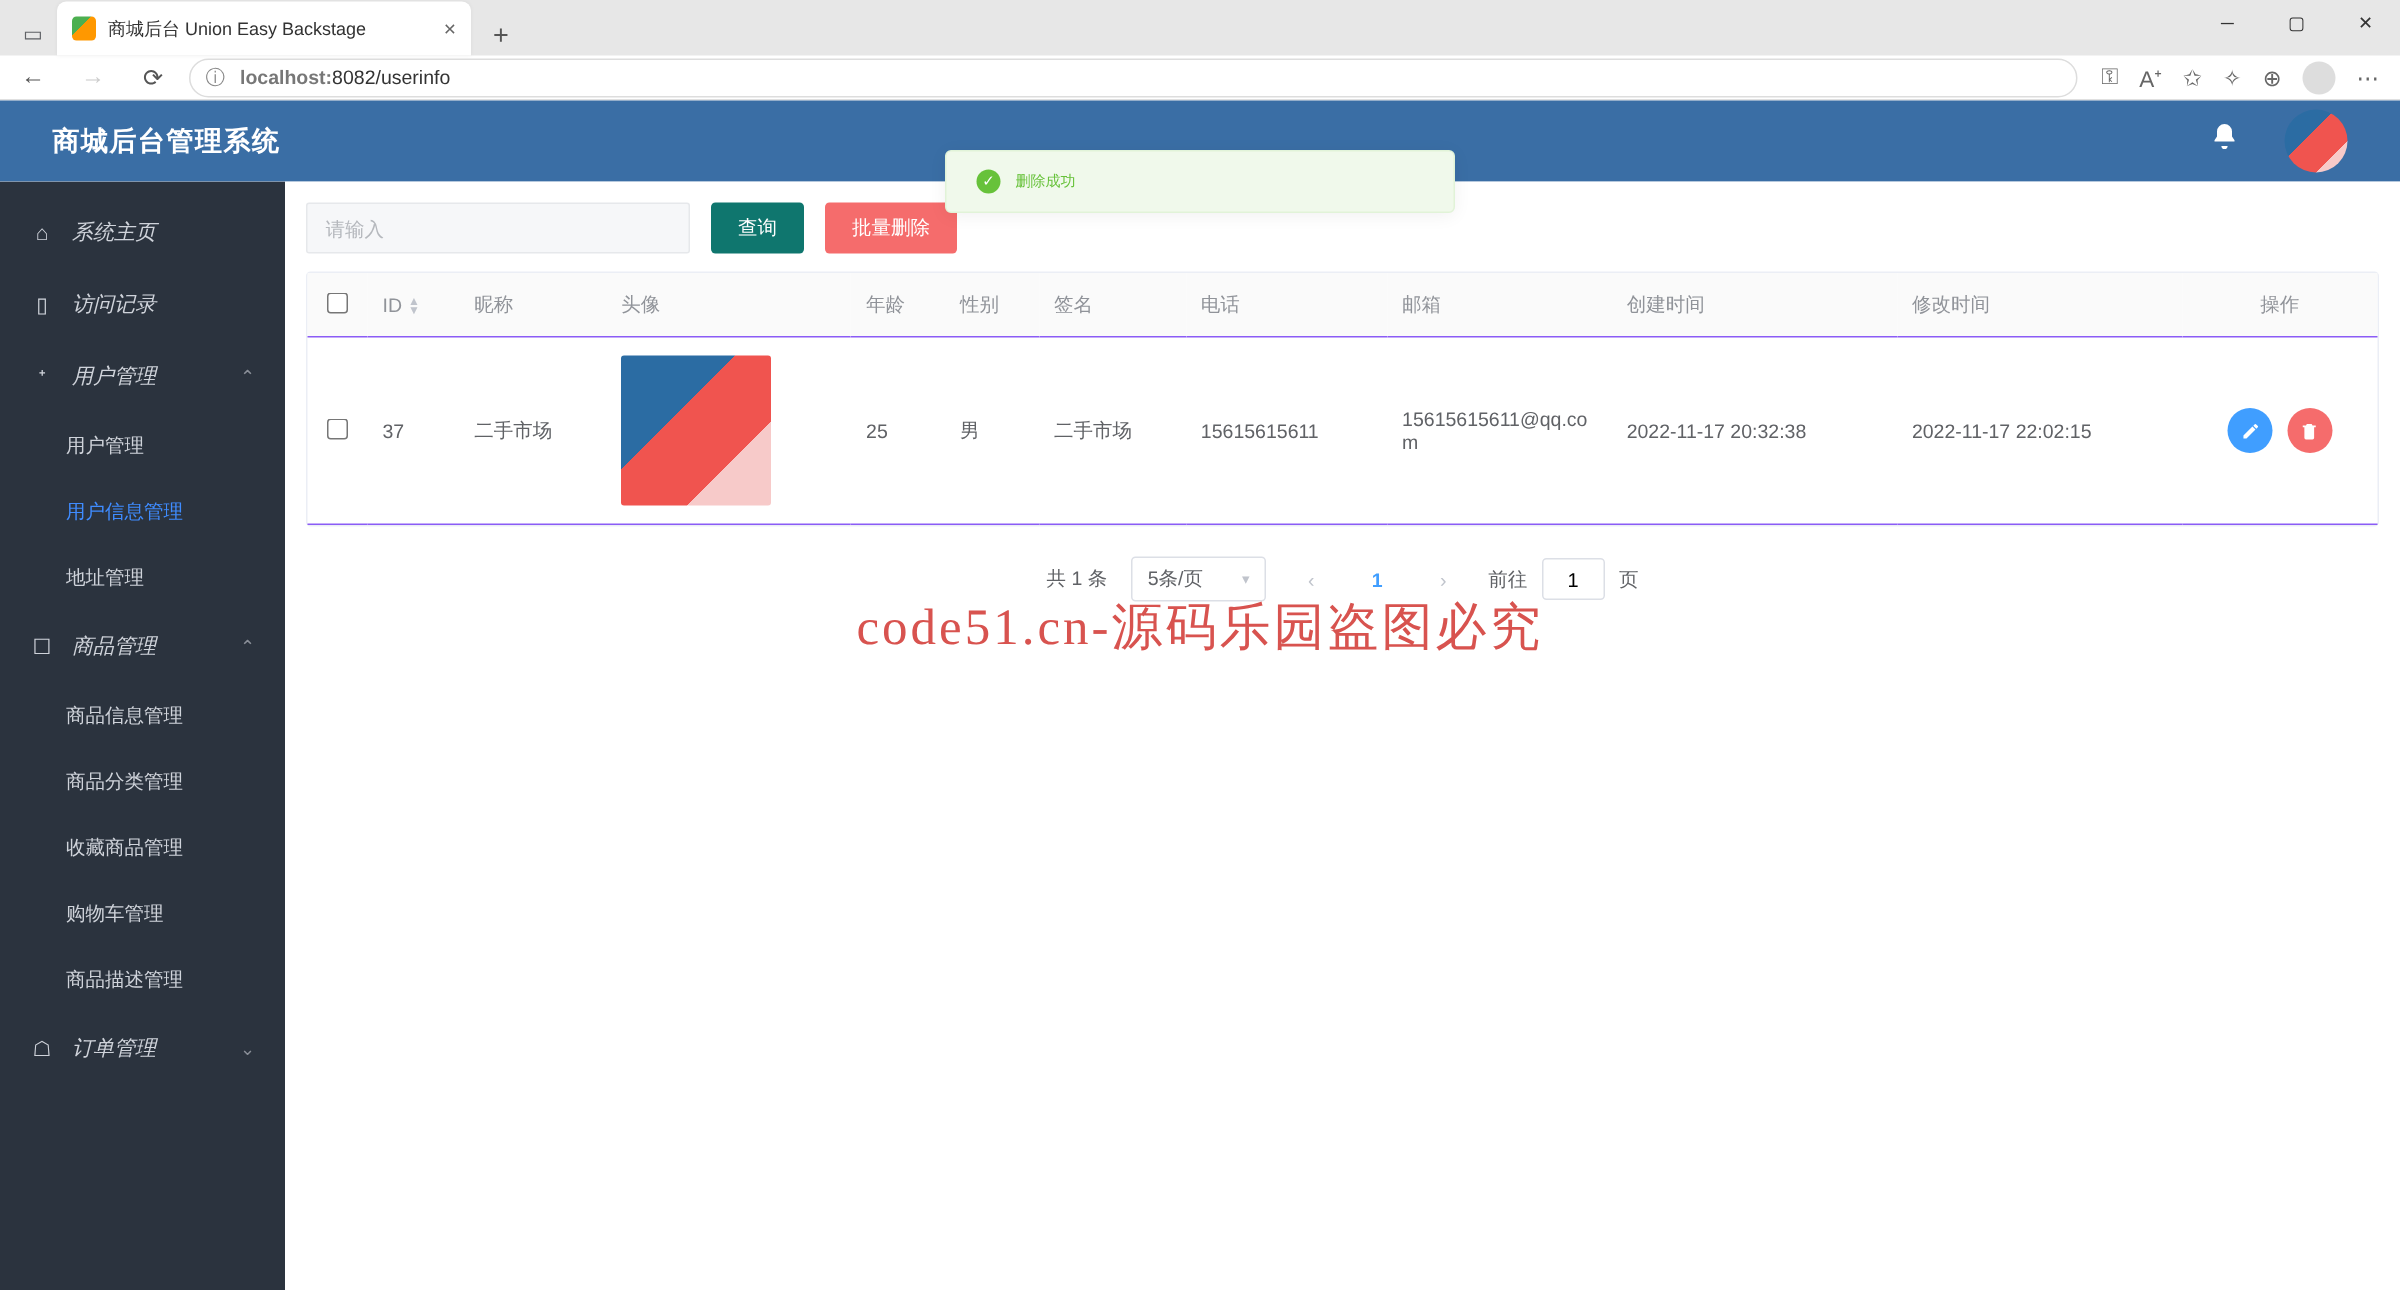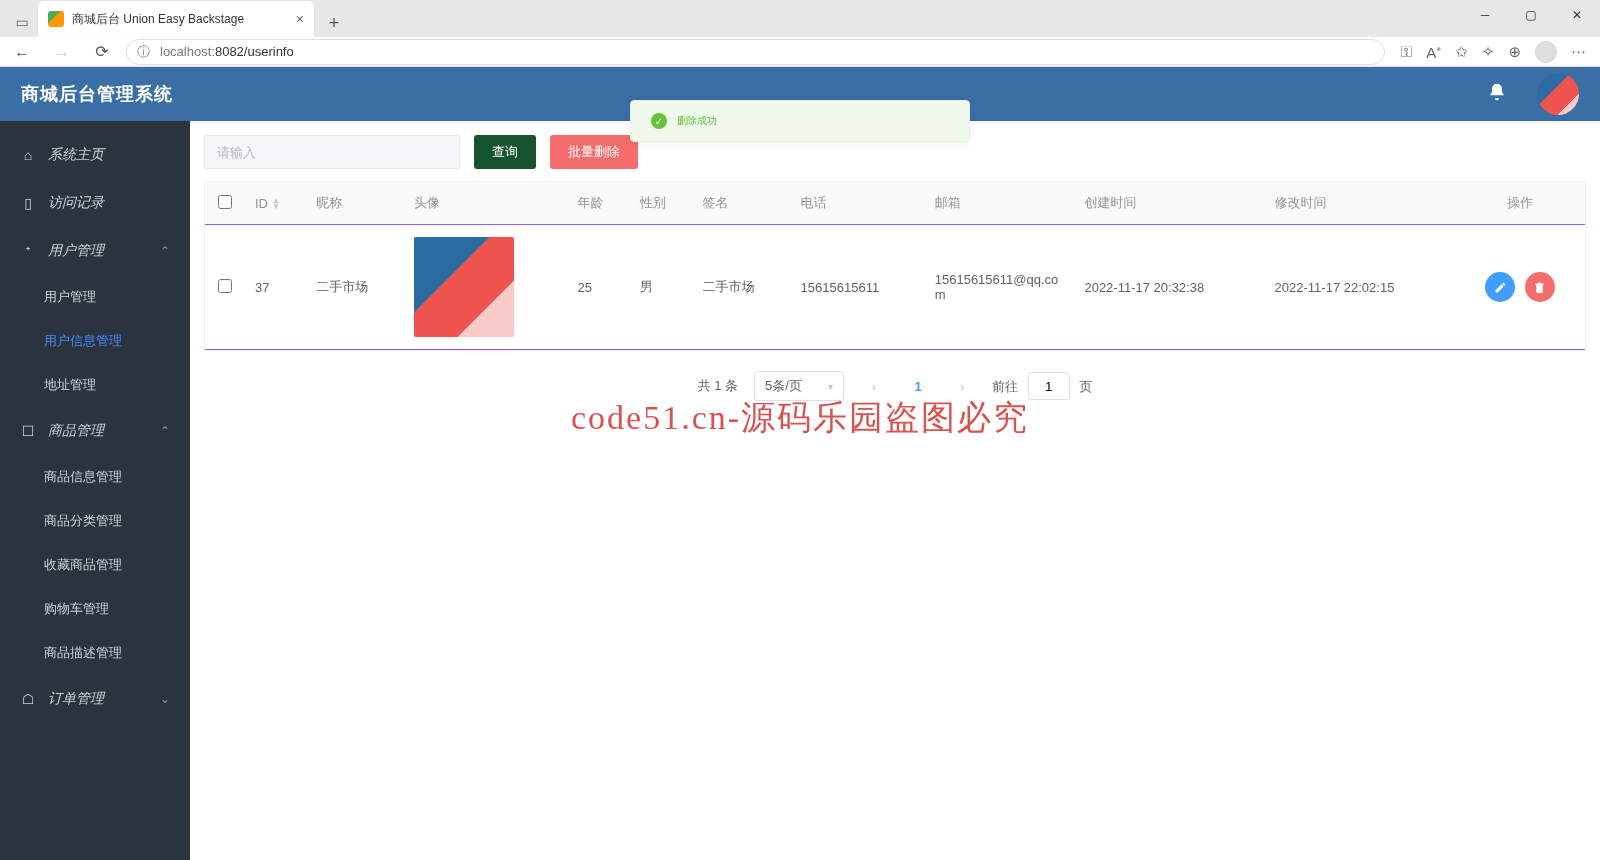--- a/index.html
+++ b/index.html
@@ -14,48 +14,48 @@
 .tab-bar .tab .title { flex:1; white-space:nowrap; overflow:hidden; }
 .tab-bar .tab .close { font-size:14px; color:#666; }
 .tab-bar .newtab { width:28px; height:28px; display:flex; align-items:center; justify-content:center; color:#555; font-size:18px; margin-left:6px; }
 .tab-bar .win-ctrls { position:absolute; right:0; top:0; display:flex; }
 .tab-bar .win-ctrls div { width:46px; height:30px; display:flex; align-items:center; justify-content:center; color:#333; font-size:12px; }
 
 .addr-bar { height:30px; background:#fff; display:flex; align-items:center; padding:0 6px; gap:8px; border-bottom:1px solid #e0e0e0; }
 .addr-bar .nav-btn { width:32px; display:flex; justify-content:center; color:#555; font-size:16px; }
 .addr-bar .url-box { flex:1; height:26px; border:1px solid #ddd; border-radius:14px; display:flex; align-items:center; padding:0 10px; font-size:13px; gap:10px; color:#333; }
 .addr-bar .url-box .info-icon { color:#888; }
-.addr-bar .url-box .host { color:#777; }
+.addr-bar .url-box .host { color:#777;font-weight:bold; }
 .addr-bar .right-icons { display:flex; gap:14px; align-items:center; padding:0 8px; }
 .addr-bar .right-icons span { color:#666; font-size:15px; }
 .addr-bar .avatar-small { width:22px; height:22px; border-radius:50%; background:#ddd; }
 
 
 .app { display:flex; flex-direction:column; height:793px; }
-.header { height:54px; background:#3a6ea5; display:flex; align-items:center; padding:0 21px; color:#fff; justify-content:space-between; }
+.header { height:54px; background:#3a6ea5; display:flex; align-items:center; padding:0 35px; color:#fff; justify-content:space-between; }
 .header .brand { font-size:18px; font-weight:600; letter-spacing:1px; }
 .header .right { display:flex; align-items:center; gap:30px; }
 .header .bell { color:#fff; font-size:20px; }
 .header .avatar { width:42px; height:42px; border-radius:50%; background:linear-gradient(135deg,#2b6ca3 0 40%,#f0544f 40% 75%,#f7cac9 75%); }
 
 .body { flex:1; display:flex; overflow:hidden; }
 .sidebar { width:190px; background:#2b333e; color:#cfd3da; overflow-y:auto; padding-top:10px; }
 .menu-item { display:flex; align-items:center; height:48px; padding:0 20px; gap:12px; cursor:pointer; font-size:14px; }
 .menu-item .icon { width:16px; height:16px; display:flex; align-items:center; justify-content:center; }
 .menu-item .label { flex:1;font-style:italic; }
 .menu-item .chev { font-size:12px; color:#8a8f98; }
 .submenu-item { height:44px; display:flex; align-items:center; padding-left:44px; font-size:13px; cursor:pointer; }
 .submenu-item.active { color:#3f8cff; }
 
 .main { flex:1; padding:14px; background:#fff; overflow:auto; position:relative; }
 .toolbar { display:flex; gap:14px; align-items:center; margin-bottom:12px; }
 .toolbar input.search { width:256px; height:34px; border:1px solid #e6e8eb; background:#f6f7f9; border-radius:2px; padding:0 12px; font-size:13px; color:#555; }
 .toolbar input.search::placeholder { color:#b5b8bd; }
 .btn { height:34px; padding:0 18px; border:none; border-radius:3px; font-size:13px; color:#fff; cursor:pointer; }
-.btn-primary { background:#14532d; }
+.btn-primary { background:#0f766e; }
 .btn-danger { background:#f56c6c; }
 
 .table { width:100%; border:1px solid #ebeef5; border-radius:3px; border-collapse:separate; border-spacing:0; }
 .table th,.table td { padding:12px 10px; text-align:left; font-size:13px; color:#606266; border-bottom:1px solid #8b5cf6; font-weight:normal; }
 .table th { background:#fafafa; color:#909399; }
 .table .chk { width:40px; text-align:center; }
 .table input[type=checkbox] { width:14px; height:14px; border:1px solid #c8c8c8; }
 .table .sort-icons { display:inline-flex; flex-direction:column; line-height:6px; font-size:8px; color:#c0c4cc; margin-left:4px; vertical-align:middle; }
 .table .avatar-cell { width:100px; height:100px; background:linear-gradient(135deg,#2b6ca3 0 38%,#f0544f 38% 72%,#f7cac9 72%); border-radius:2px; }
 .table .actions { text-align:center; }

